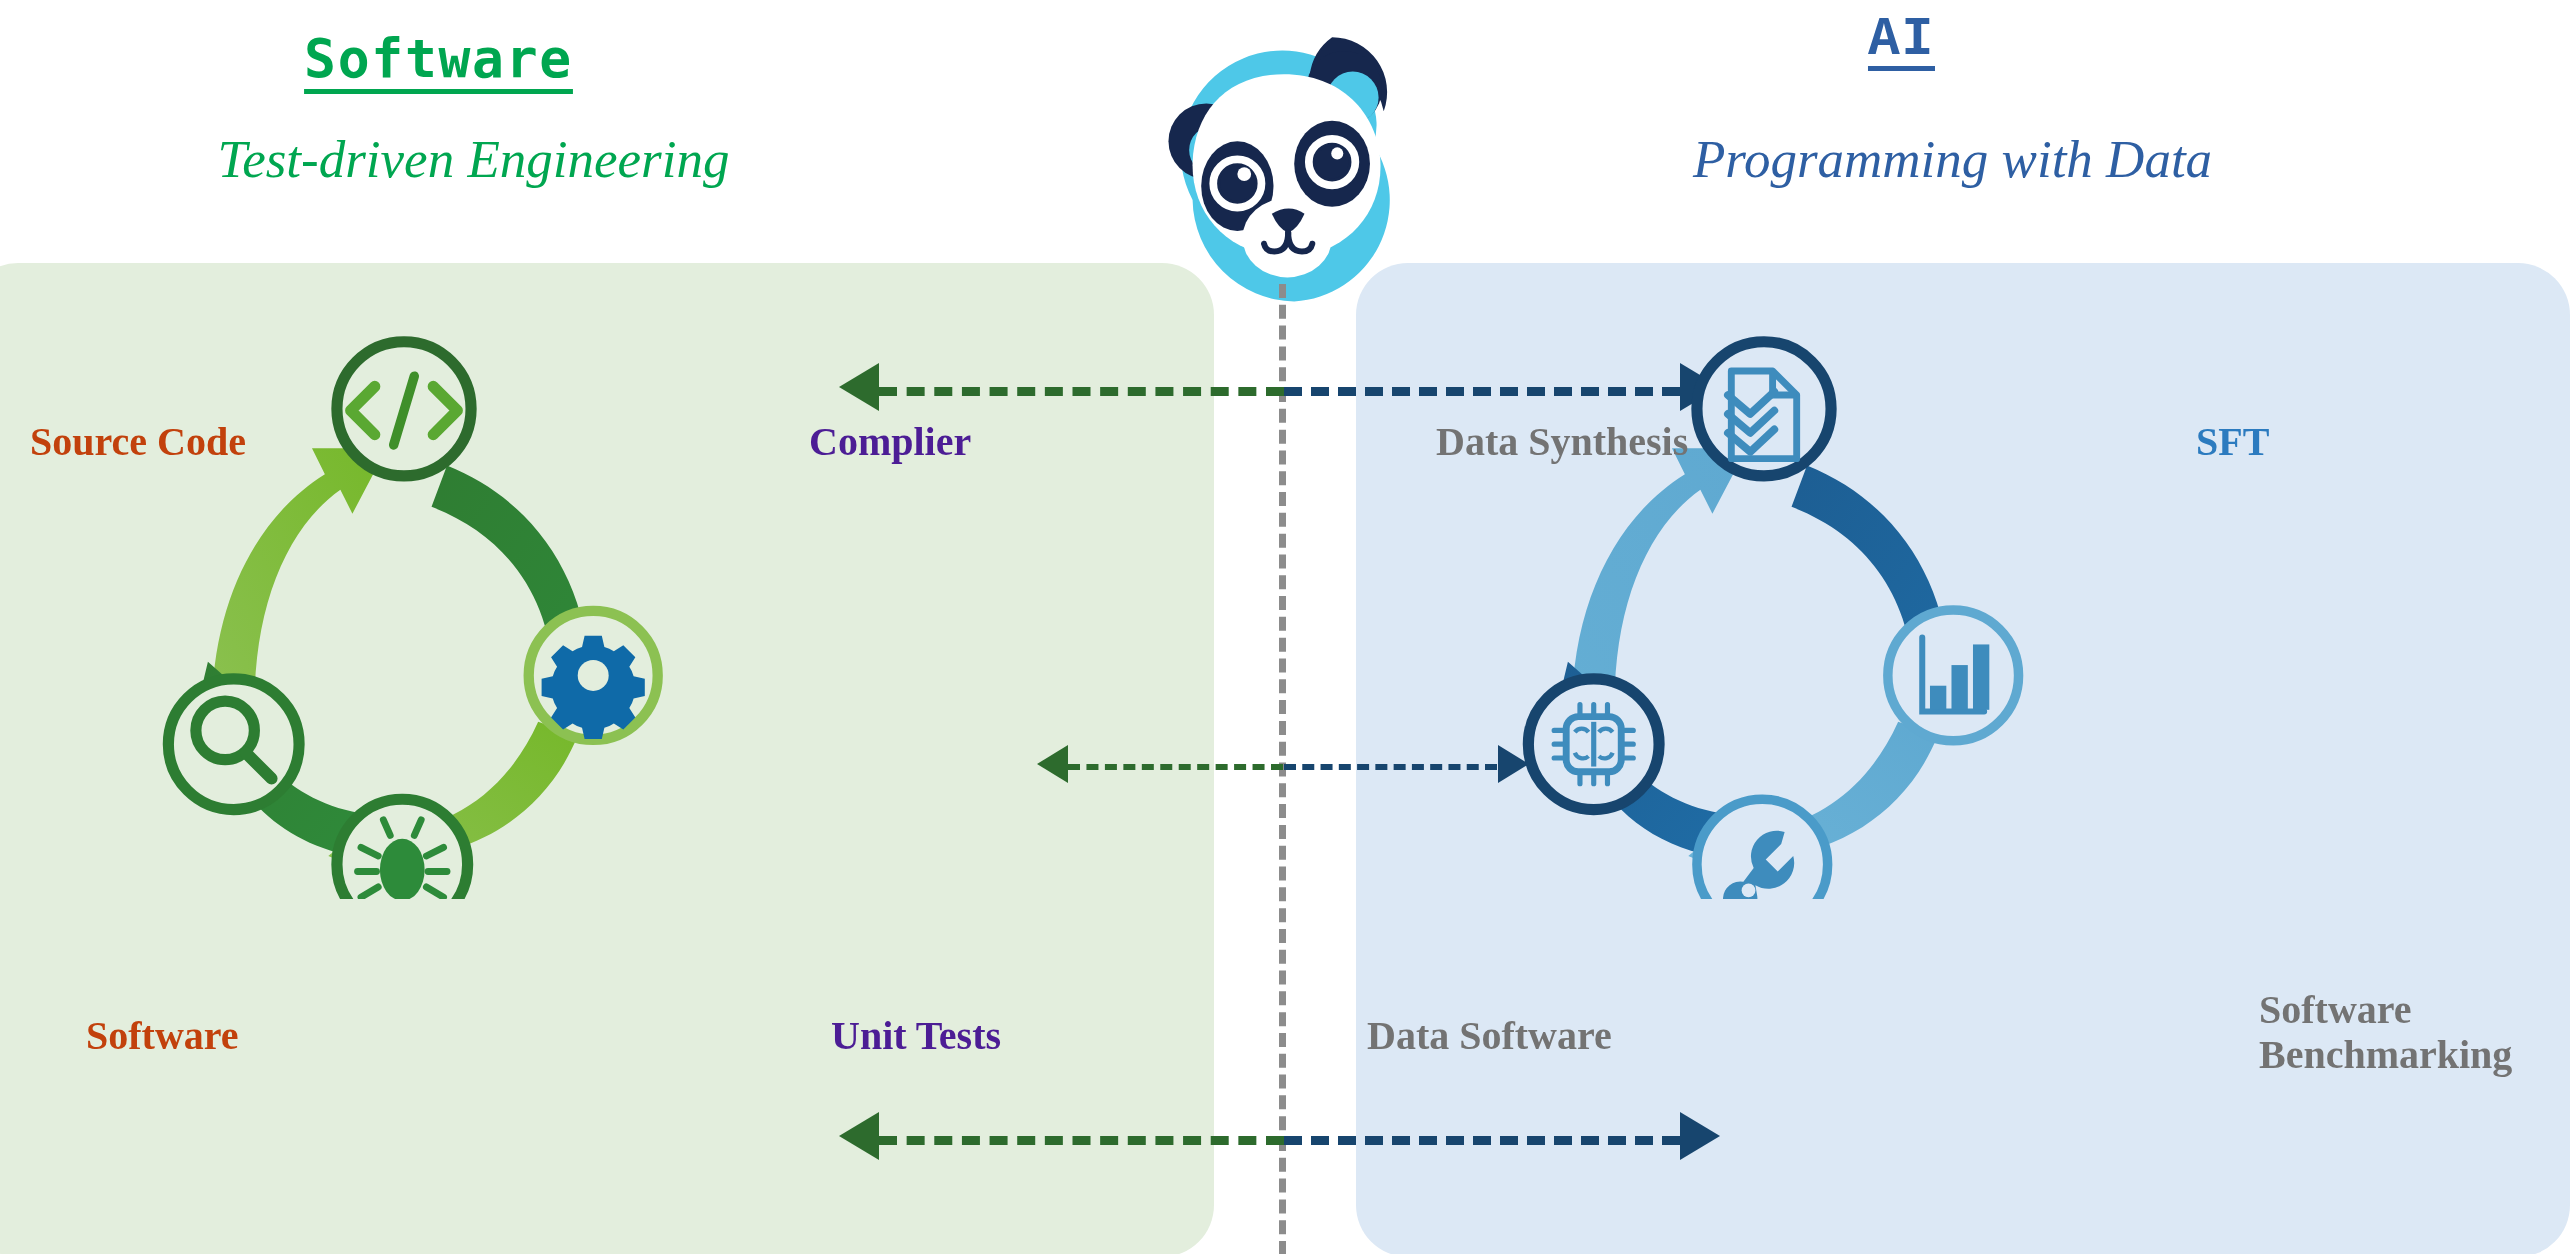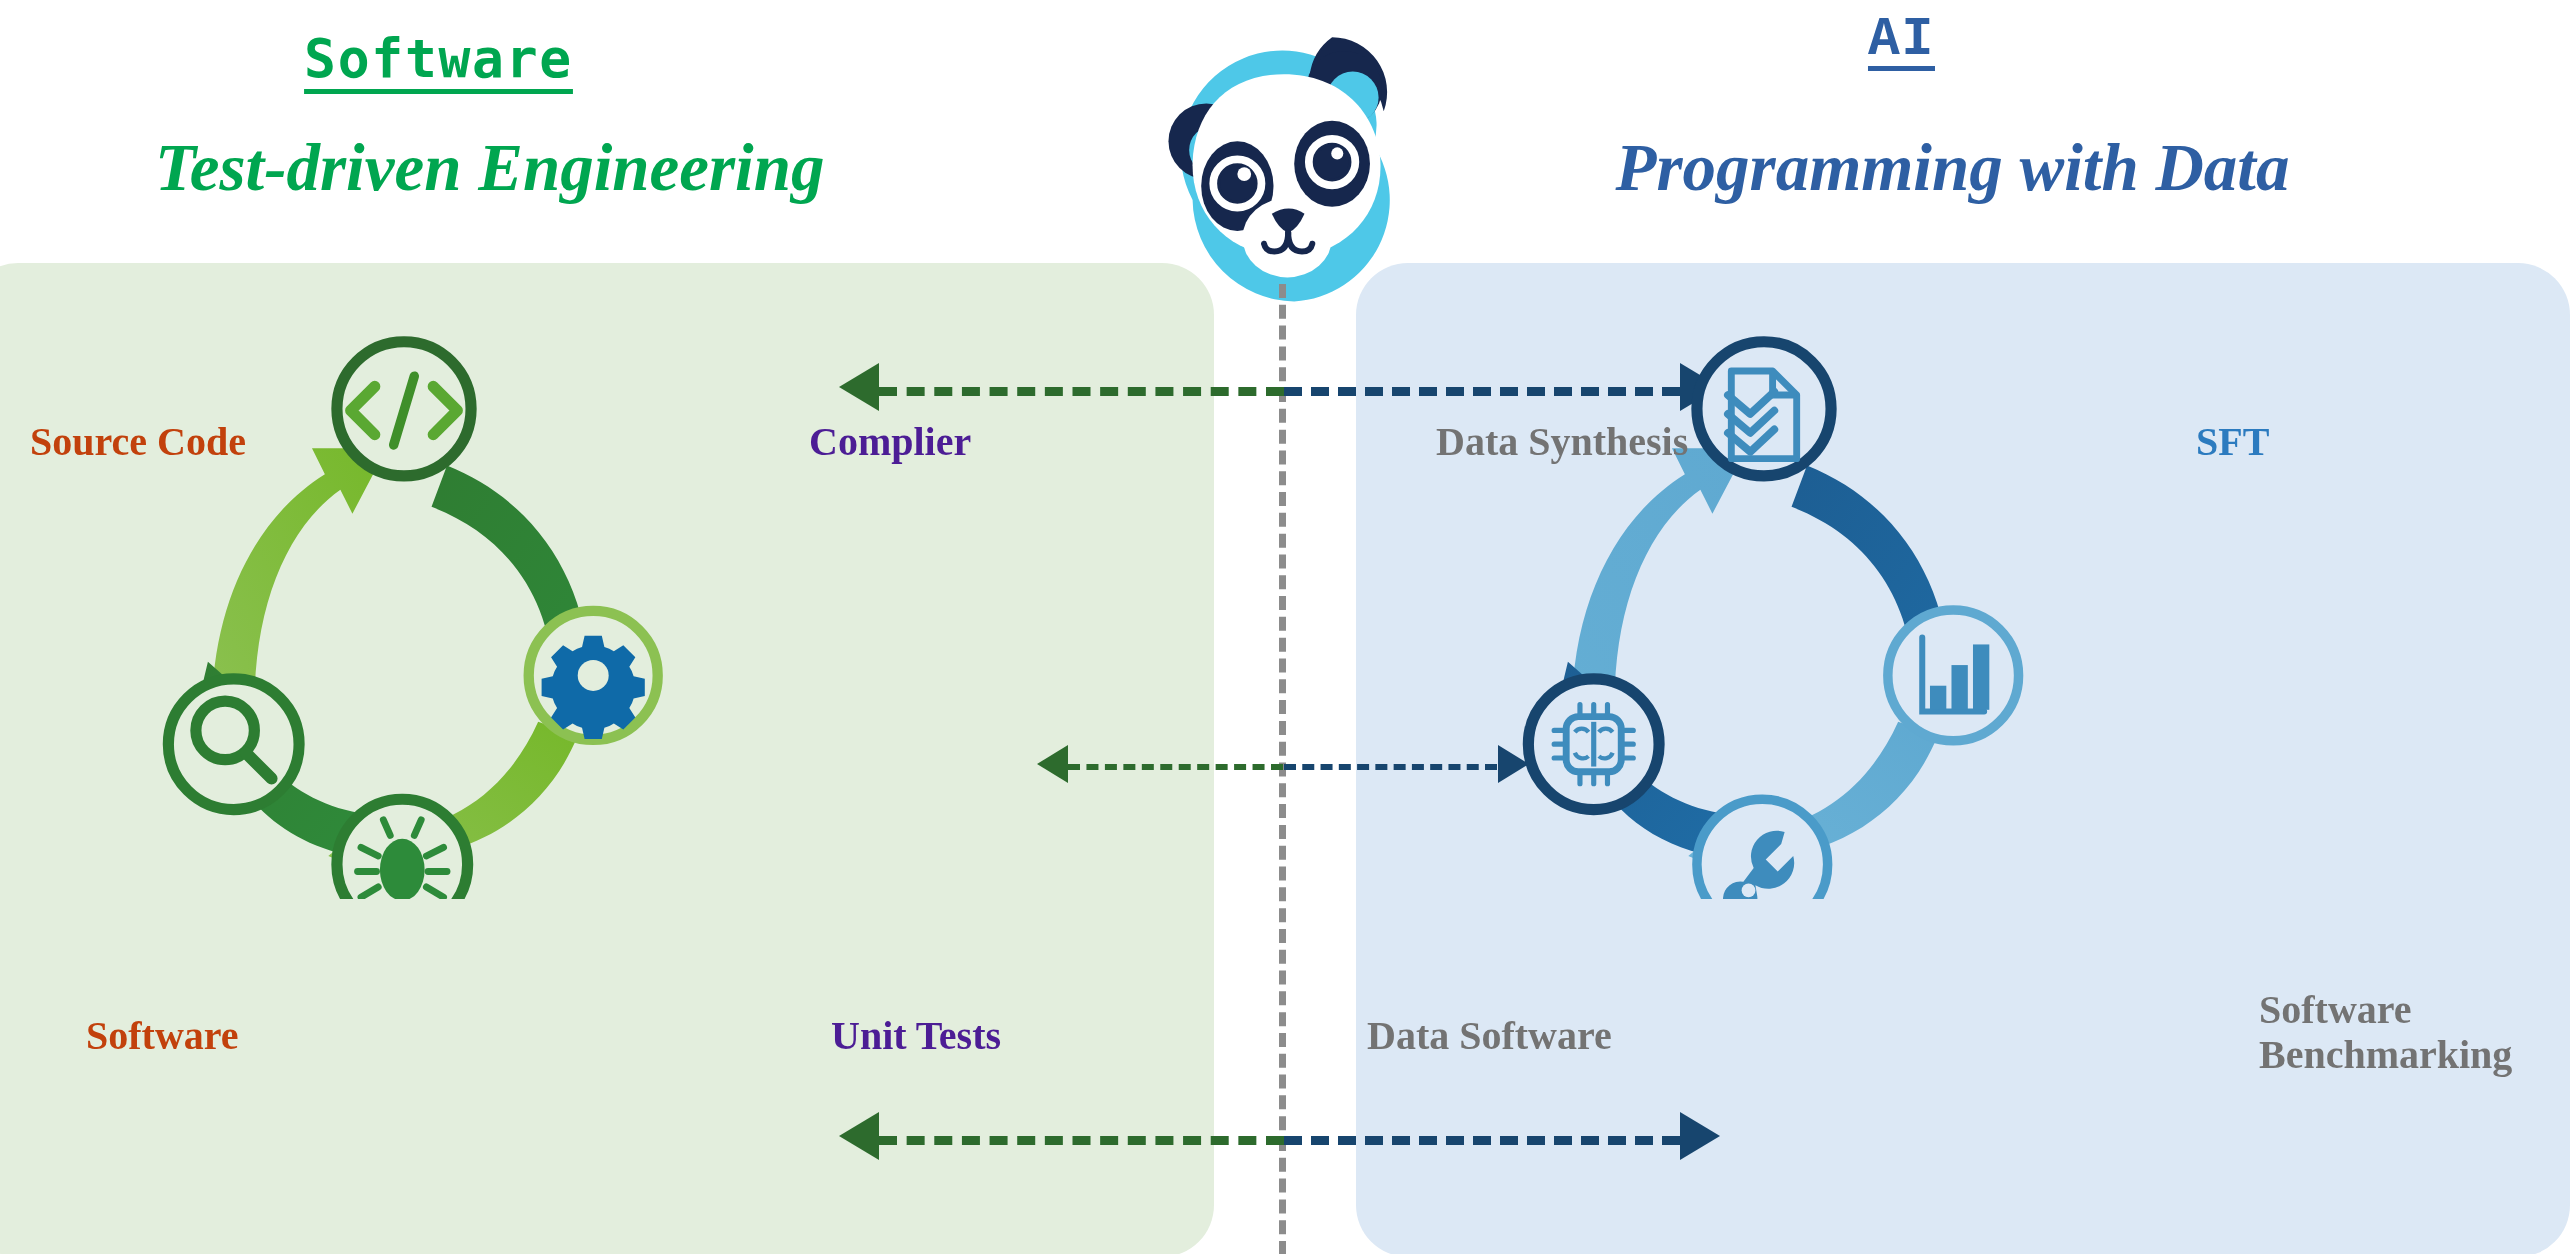--- a/index.html
+++ b/index.html
@@ -49,22 +49,22 @@
     font-family: "DejaVu Sans Mono", "Liberation Mono", monospace;
     font-size: 53px;
     letter-spacing: 1.7px;
     text-decoration: underline;
     text-decoration-thickness: 5.2px;
     text-underline-offset: 12px;
   }
   .head-sub {
     font-family: "Liberation Serif", "DejaVu Serif", serif;
     font-style: italic;
-    font-size: 67px;
-    font-weight: 700;
+    font-size: 53px;
+    font-weight: 400;
   }
   #sw-title { left: 258px;  top: 10.3px;  width: 361px; color: #00a650; margin-top: 18px; }
   #sw-sub   { left: 155px;  top: 129px; width: 637px; color: #00a650; }
   #ai-title { left: 1807px; top: 10.3px;  width: 189px; color: #2e5fa3; font-family: Liberation Mono, monospace; }
   #ai-sub   { left: 1608px; top: 129px; width: 689px; color: #2e5fa3; }
 
   
   #panda {
     position: absolute;
     left: 1115px;

